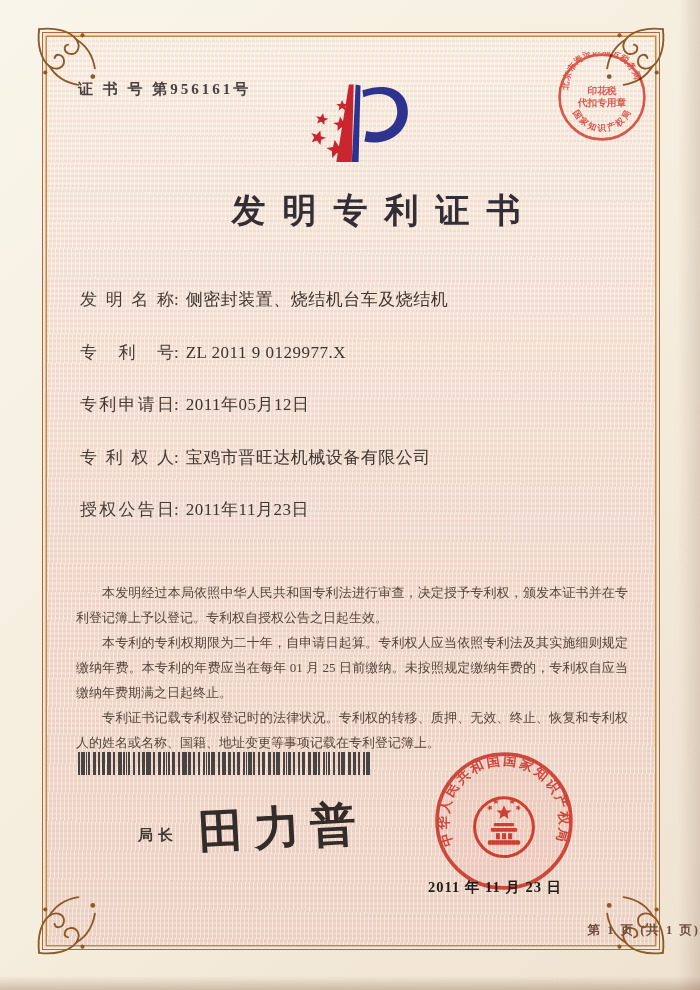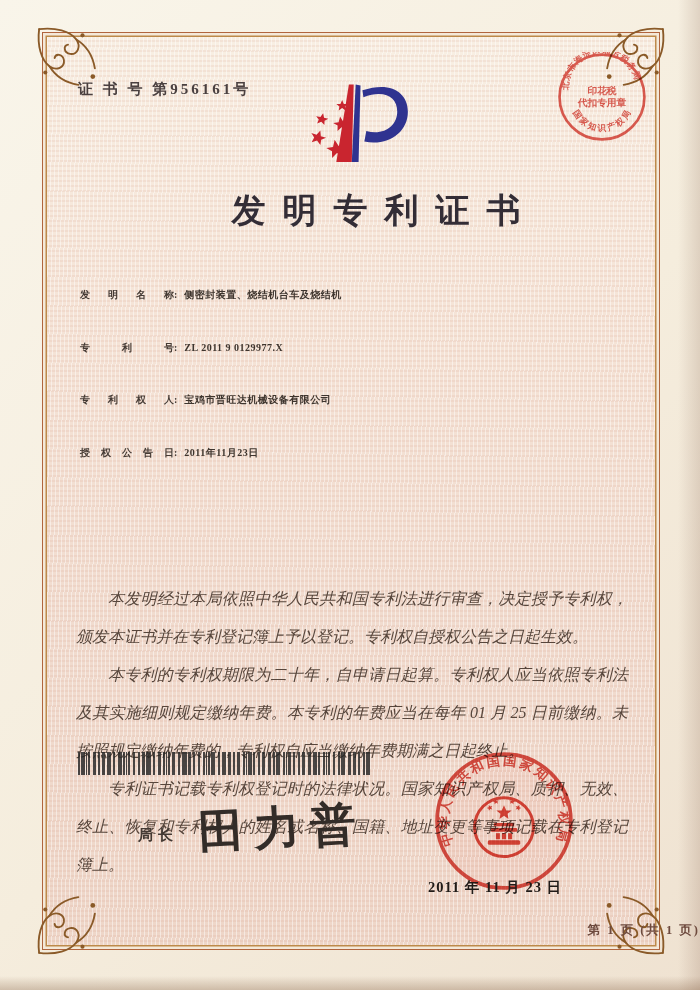--- a/index.html
+++ b/index.html
@@ -55,30 +55,29 @@
 
   .tax-stamp { position:absolute; left:557px; top:52px; width:90px; height:90px; opacity:.85; mix-blend-mode:multiply; }
 
   .title {
     position:absolute; left:0; top:188px; width:100%;
     text-align:center; font-size:34px; font-weight:bold; color:#332d36;
     letter-spacing:17px; text-indent:17px; white-space:nowrap;margin-left:26px;
   }
 
   .fields { position:absolute; left:80px; top:288px; width:540px; color:#453b35; }
-  .field-row { height:22px; margin-bottom:30.5px; white-space:nowrap; font-size:10px; font-weight:bold; }
+  .field-row { height:22px; margin-bottom:30.5px; white-space:nowrap; font-size:17px; font-weight:normal; }
   .field-label { display:inline-block; width:94px; text-align:justify; text-align-last:justify; }
   .field-colon { display:inline-block; margin-right:7px; }
   .field-value { letter-spacing:.5px; color:#3e352e; }
 
   .paragraphs {
     position:absolute; left:76px; top:580px; width:552px;
-    font-size:16px; line-height:38px; color:#57463c;
+    font-size:13px; line-height:25px; color:#57463c;
     text-align:justify;
-    font-style:italic;
   }
   .paragraphs p { margin:0; text-indent:2em; }
 
   .barcode {
     position:absolute; left:78px; top:752px; width:292px; height:23px;
     background:
       repeating-linear-gradient(90deg,#242424 0 2px, rgba(0,0,0,0) 2px 5px),
       repeating-linear-gradient(90deg,#242424 0 1px, rgba(0,0,0,0) 1px 8px),
       repeating-linear-gradient(90deg, rgba(0,0,0,0) 0 3px, #242424 3px 5px, rgba(0,0,0,0) 5px 13px);
     opacity:.82;
@@ -173,31 +172,34 @@
   <div class="title">发明专利证书</div>
 
   <div class="fields">
     <div class="field-row">
       <span class="field-label">发明名称</span><span class="field-colon">:</span><span class="field-value">侧密封装置、烧结机台车及烧结机</span>
     </div>
     <div class="field-row">
       <span class="field-label">专利号</span><span class="field-colon">:</span><span class="field-value">ZL 2011 9 0129977.X</span>
     </div>
     <div class="field-row">
+      <span class="field-label">专利申请日</span><span class="field-colon">:</span><span class="field-value">2011年05月12日</span>
+    </div>
+    <div class="field-row">
       <span class="field-label">专利权人</span><span class="field-colon">:</span><span class="field-value">宝鸡市晋旺达机械设备有限公司</span>
     </div>
     <div class="field-row">
       <span class="field-label">授权公告日</span><span class="field-colon">:</span><span class="field-value">2011年11月23日</span>
     </div>
   </div>
 
   <div class="paragraphs">
     <p>本发明经过本局依照中华人民共和国专利法进行审查，决定授予专利权，颁发本证书并在专利登记簿上予以登记。专利权自授权公告之日起生效。</p>
     <p>本专利的专利权期限为二十年，自申请日起算。专利权人应当依照专利法及其实施细则规定缴纳年费。本专利的年费应当在每年 01 月 25 日前缴纳。未按照规定缴纳年费的，专利权自应当缴纳年费期满之日起终止。</p>
-    <p>专利证书记载专利权登记时的法律状况。国家知识产权局、质押、无效、终止、恢复和专利权人的姓名或名称、国籍、地址变更等事项记载在专利登记簿上。</p>
+    <p>专利证书记载专利权登记时的法律状况。专利权的转移、质押、无效、终止、恢复和专利权人的姓名或名称、国籍、地址变更等事项记载在专利登记簿上。</p>
   </div>
 
   <div class="barcode"></div>
 
   <div class="director">局长</div>
   <div class="signature">田力普</div>
 
   <svg class="official-seal" viewBox="0 0 140 140">
     <circle cx="70" cy="70" r="66" fill="rgba(217,58,46,0.05)" stroke="#d8443a" stroke-width="3.6"></circle>
     <path id="sealArc" d="M20.2,93.2 A55,55 0 1 1 119.8,93.2" fill="none"></path>

